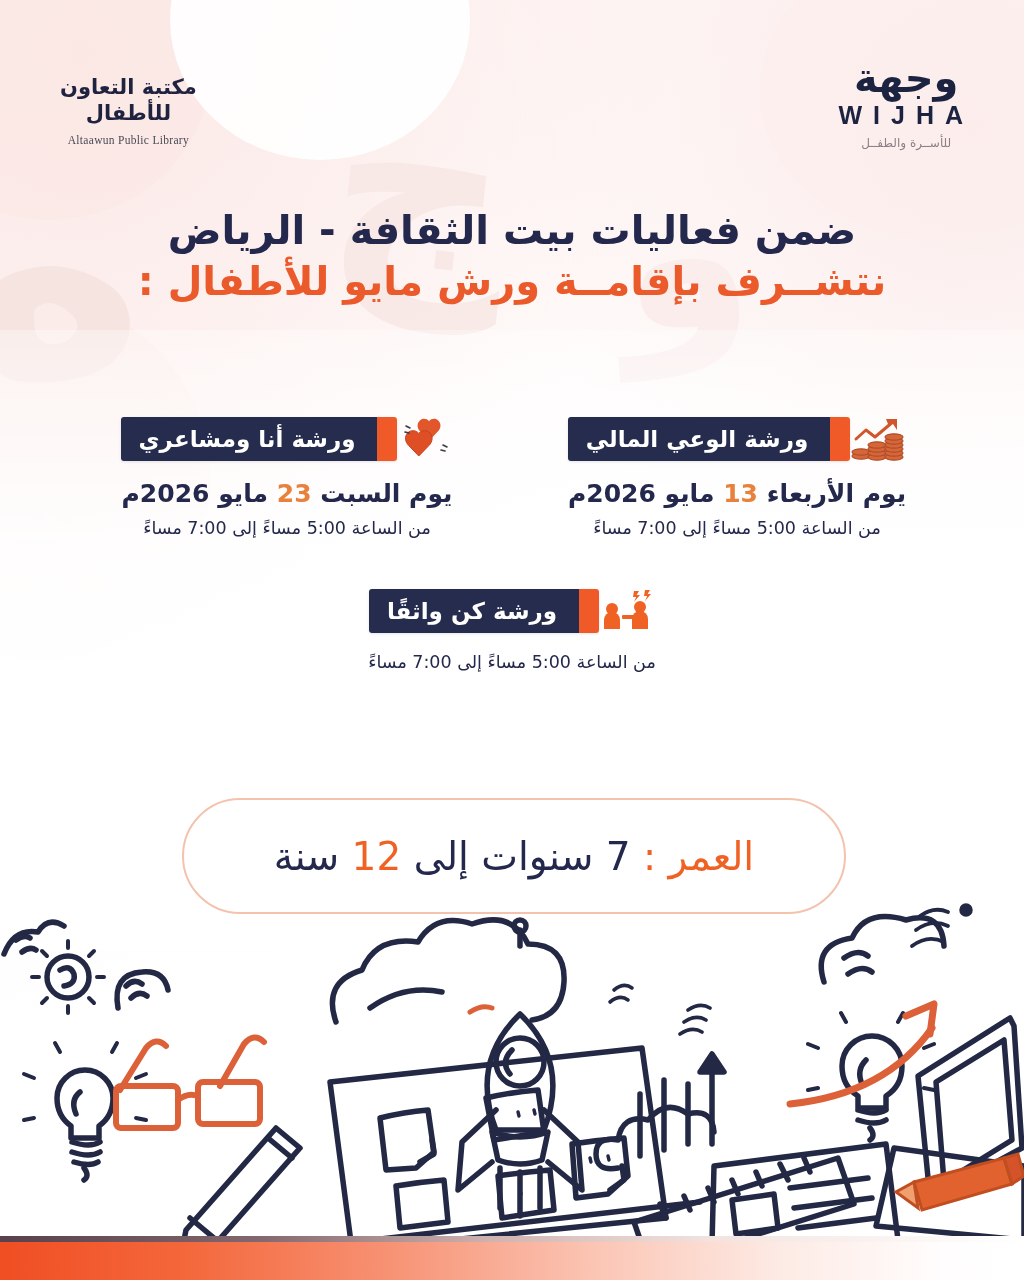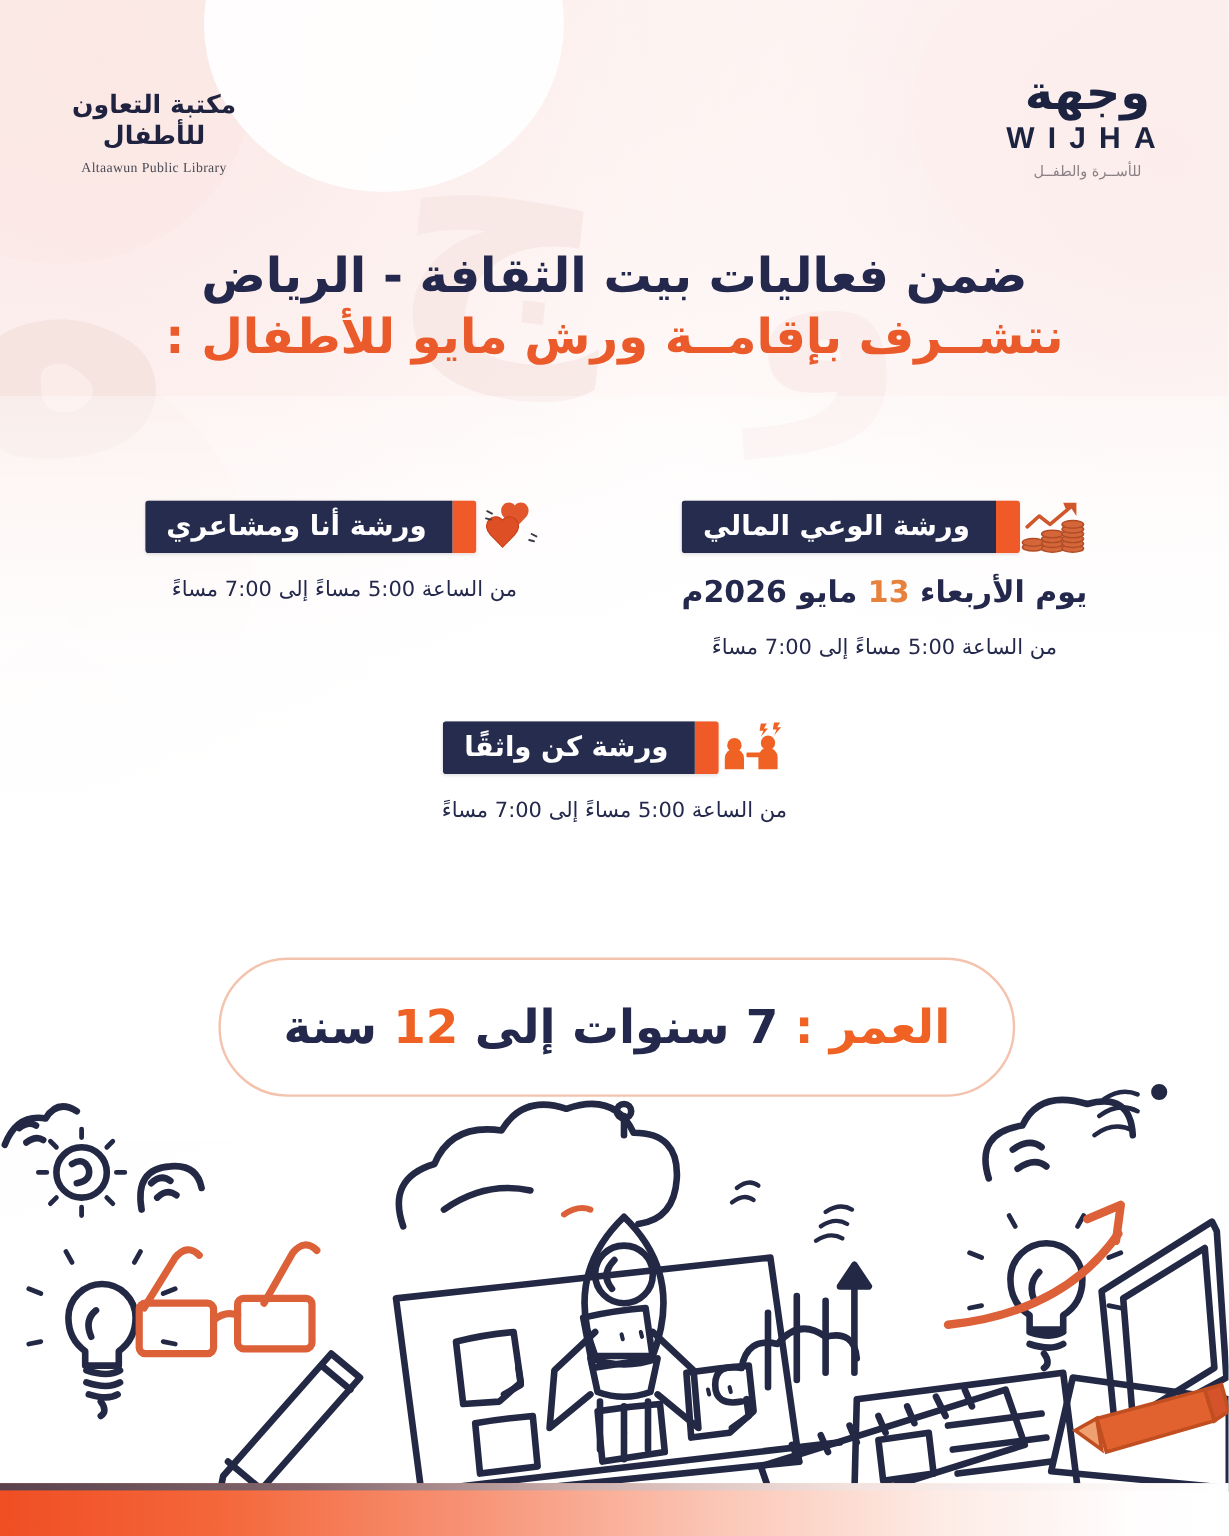--- a/index.html
+++ b/index.html
@@ -63,27 +63,27 @@
   .badge-wrap{display:flex;align-items:center;justify-content:center;gap:0;}
   .badge{display:flex;align-items:stretch;height:44px;border-radius:3px;overflow:hidden;
          box-shadow:0 1px 3px rgba(0,0,0,.10);}
   .badge .accent{width:20px;background:#f05a28;flex:none;}
   .badge .txt{background:#252c4e;color:#fff;font-size:23px;font-weight:800;
               display:flex;align-items:center;padding:0 22px 0 18px;white-space:nowrap;}
   .wicon{width:56px;height:48px;flex:none;}
   .dates{margin-top:14px;}
   .dline1{font-size:25px;color:#23284c;font-weight:700;line-height:1.35;}
   .dline1 .num{color:#e8813c;font-weight:800;}
-  .dline2{font-size:17.5px;color:#23284c;line-height:1.5;margin-top:16px;}
+  .dline2{font-size:17.5px;color:#23284c;line-height:1.5;margin-top:4px;}
 
   
   .agepill{position:absolute;left:182px;top:798px;width:660px;height:112px;
     border:2px solid #f3c3ae;border-radius:58px;background:rgba(255,255,255,.55);
     display:flex;align-items:center;justify-content:center;}
-  .agetxt{font-size:39px;font-weight:700;color:#23284c;letter-spacing:.5px;}
+  .agetxt{font-size:39px;font-weight:400;color:#23284c;letter-spacing:.5px;}
   .agetxt .o{color:#ef6224;}
 
   
   .doodles{position:absolute;left:0;top:900px;width:1024px;height:345px;}
   .doodles svg{display:block;width:1024px;height:345px;}
 
   
   .bottombar{position:absolute;left:0;bottom:0;width:1024px;height:44px;
     background:linear-gradient(90deg,#f04e23 0%,#f4673b 18%,#f79274 38%,#fbc5b4 58%,#fdeae4 76%,#fffdfd 92%,#ffffff 100%);}
   .bottombar::before{content:"";position:absolute;left:0;top:0;width:1024px;height:6px;
@@ -180,20 +180,25 @@
                   <path d="M44 35 l4 1"></path>
               </g>
             </svg>
           </span>
           <span class="badge">
             <span class="accent"></span>
             <span class="txt">ورشة أنا ومشاعري</span>
           </span>
         </div>
         <div class="dates">
+          <div class="dline1">
+            <span>يوم السبت</span>
+            <span class="num">23</span>
+            <span>مايو 2026م</span>
+          </div>
           <div class="dline2">من الساعة 5:00 مساءً إلى 7:00 مساءً</div>
         </div>
       </div>
     </div>
 
     <div class="row" style="margin-top:46px;">
       <div class="card center">
         <div class="badge-wrap">
           <span class="wicon">
             <svg viewBox="0 0 56 48" xmlns="http://www.w3.org/2000/svg">

